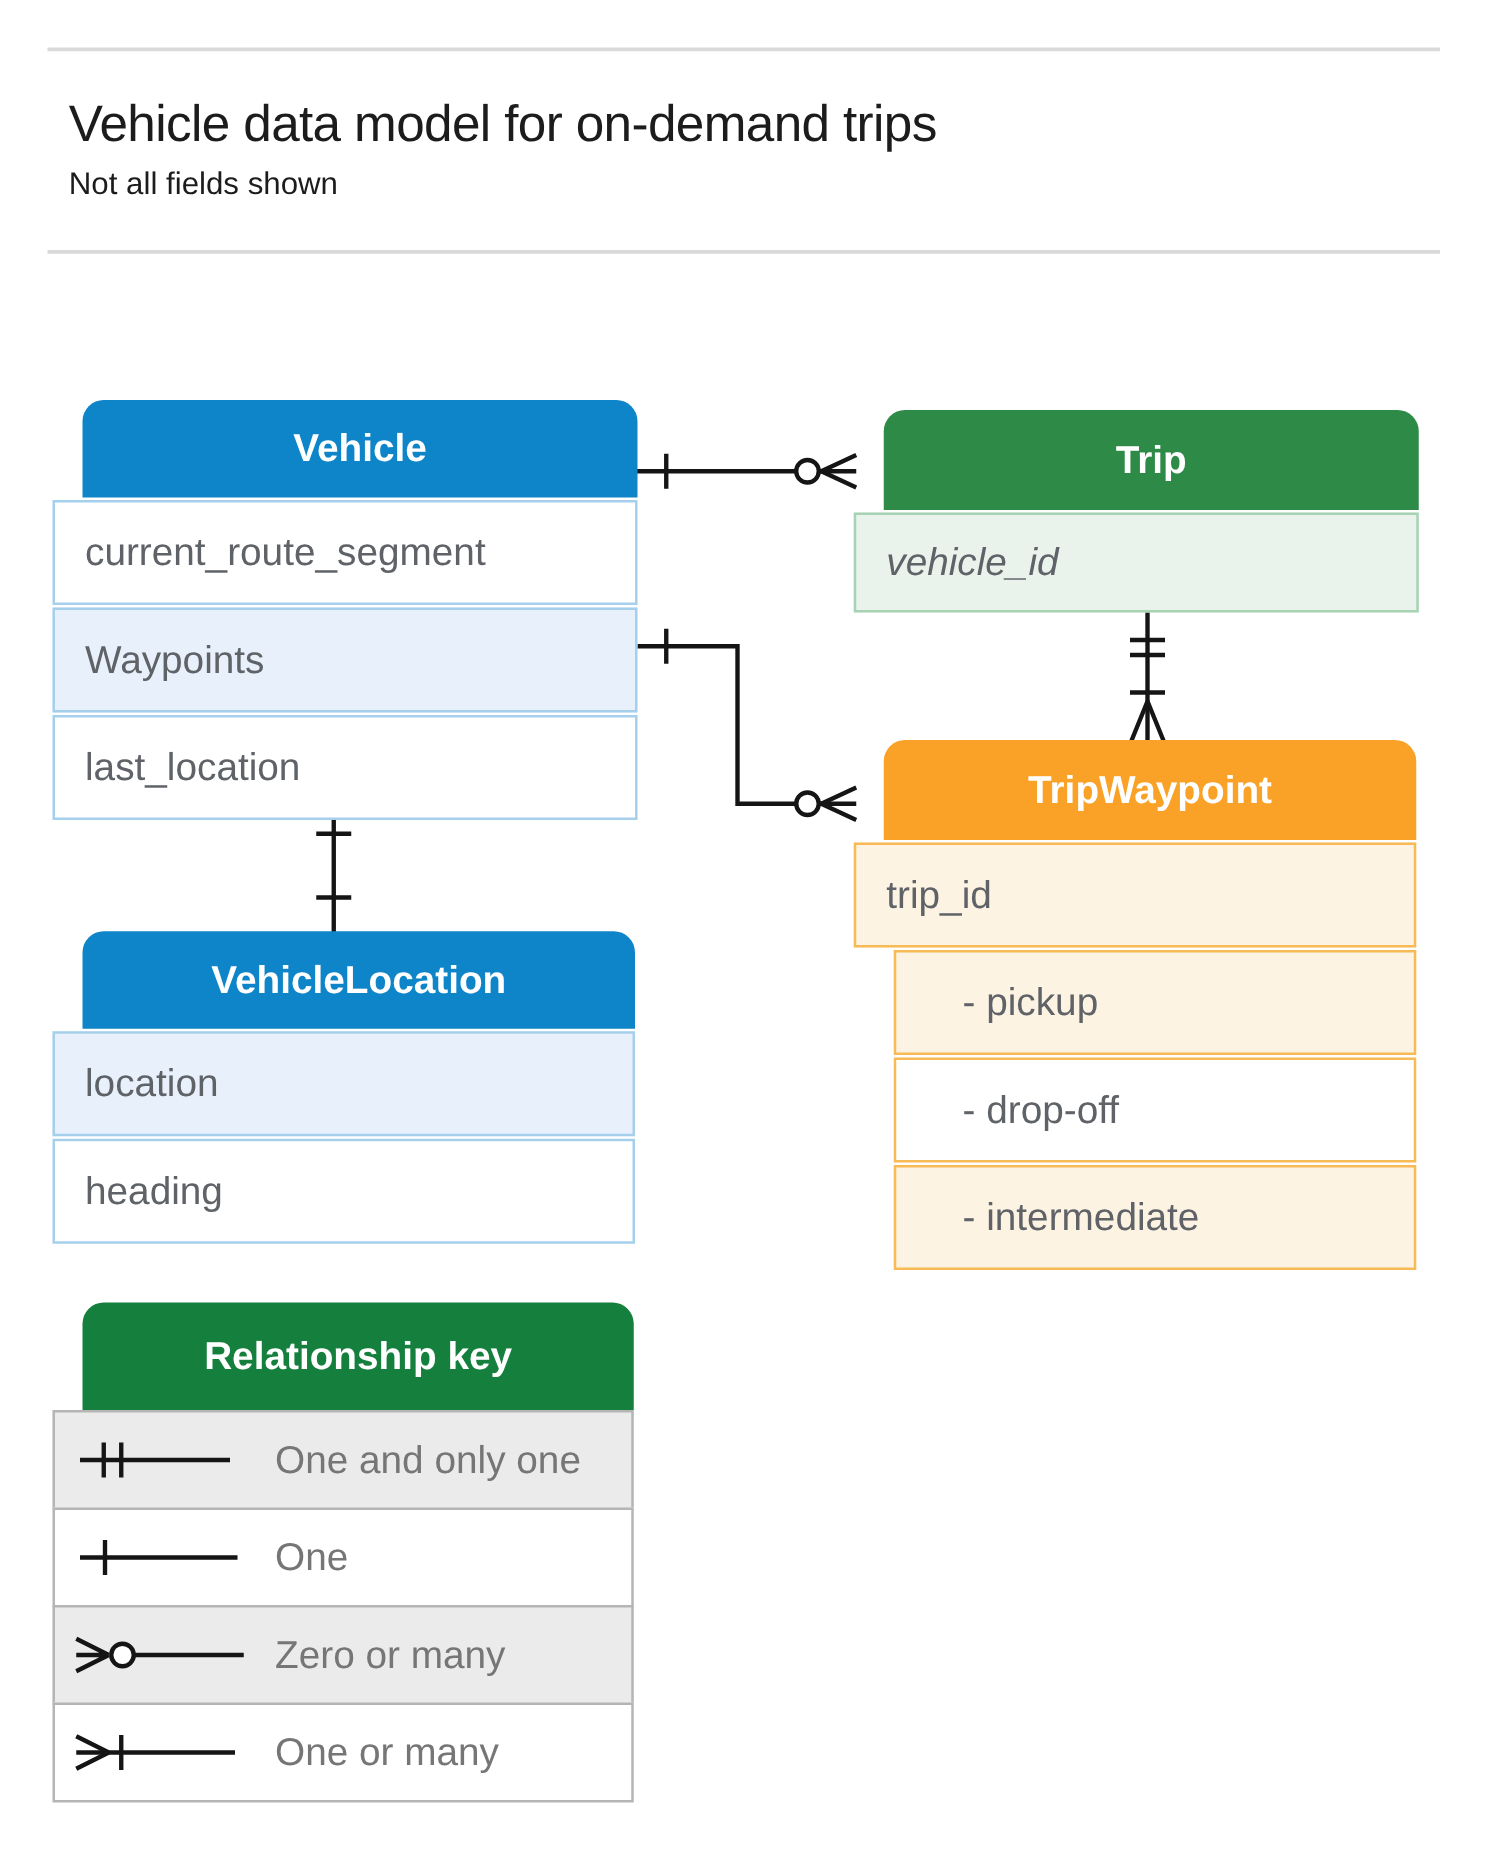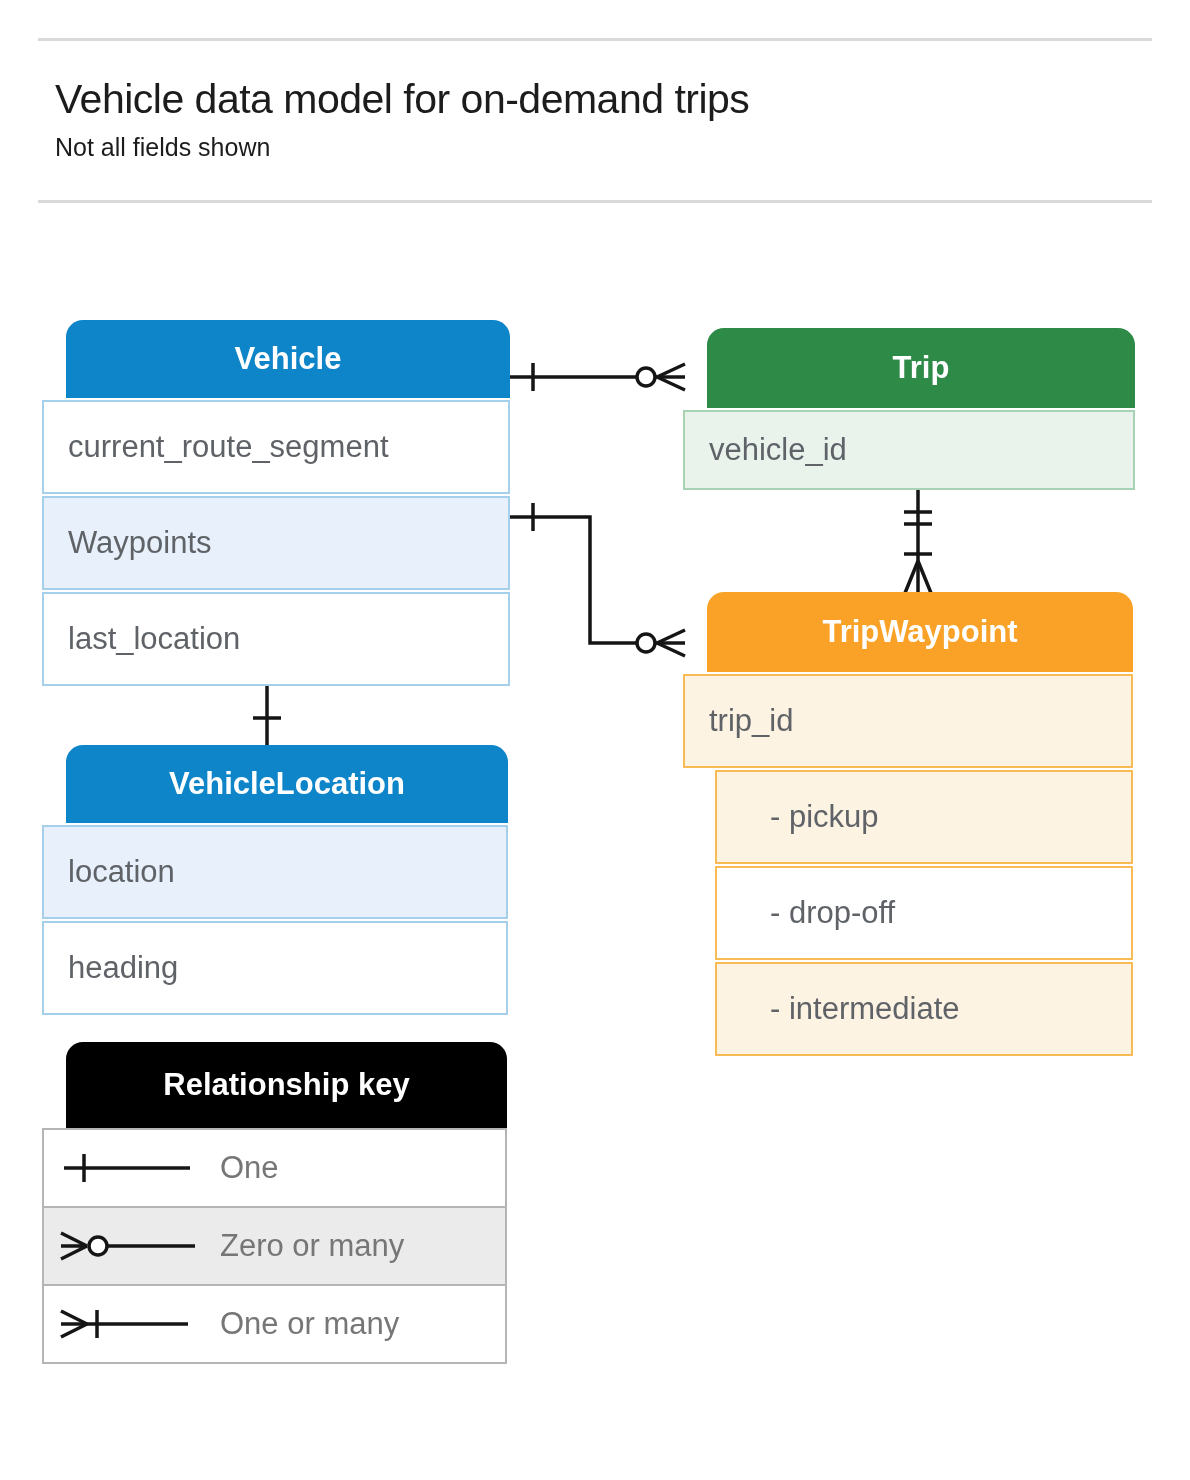--- a/index.html
+++ b/index.html
@@ -10,39 +10,39 @@
   .hr{position:absolute;left:38px;width:1114px;height:3px;background:#d9d9d9;}
   #page-title{position:absolute;left:55px;top:76px;font-size:41px;font-weight:400;color:#1c1c1c;letter-spacing:-0.5px;text-align:right;}
   #page-subtitle{position:absolute;left:55px;top:133px;font-size:25px;color:#1c1c1c;}
 
   .tbl{position:absolute;z-index:2;}
   .tbl .hd{
     height:78px;border-radius:17px 17px 0 0;display:flex;align-items:center;justify-content:center;
     color:#ffffff;font-weight:700;font-size:31px;margin-left:24px;
   }
   .tbl .row{
-    box-sizing:border-box;height:94px;margin-top:2px;border:2px solid;background:#ffffff;
+    box-sizing:border-box;height:84px;margin-top:2px;border:2px solid;background:#ffffff;
     display:flex;align-items:center;padding-left:24px;font-size:31px;color:#5f6368;
   }
   .tbl .row.indent{padding-left:53px;margin-left:32px;}
 
   .blue  .hd{background:#0e85c9;}
   .blue  .row{border-color:#a6cfec;}
   .blue  .row.sh{background:#e8f1fb;}
 
   .green .hd{height:80px;background:#2e8a47;}
-  .green .row{height:80px;border-color:#a7d3b4;}
+  .green .row{height:80px;border-color:#a7d3b4;font-style:italic;}
   .green .row.sh{background:#e9f3ec;}
 
   .orange .hd{height:80px;background:#f9a227;}
   .orange .row{border-color:#f8ba55;}
   .orange .row.sh{background:#fdf3e2;}
 
   
-  .key .hd{height:86px;background:#000000;}
+  .key .hd{height:86px;background:#15803d;}
   .key .row{
     position:relative;height:80px;margin-top:0;border-color:#b5b5b5;padding-left:0;
     color:#767676;font-size:31px;
   }
   .key .row + .row{margin-top:-2px;}
   .key .row.sh{background:#ebebeb;}
   .key .sym{position:absolute;left:16px;top:50%;transform:translateY(-50%);}
   .key .lbl{position:absolute;left:176px;top:50%;transform:translateY(-50%);}
 
   #rel-lines{position:absolute;left:0;top:0;z-index:1;}
@@ -112,20 +112,27 @@
 
   <div class="tbl blue" style="left:42px;top:745px;width:466px">
     <div class="hd">VehicleLocation</div>
     <div class="row sh">location</div>
     <div class="row">heading</div>
   </div>
 
   <div class="tbl key" style="left:42px;top:1042px;width:465px">
     <div class="hd">Relationship key</div>
 
+    <div class="row sh">
+      <svg class="sym" width="150" height="60" viewBox="0 0 150 60">
+        <path class="ln" d="M4 30 H124"></path>
+        <path class="ln" d="M23 16 V44 M37 16 V44"></path>
+      </svg>
+      <span class="lbl">One and only one</span>
+    </div>
 
     <div class="row">
       <svg class="sym" width="150" height="60" viewBox="0 0 150 60">
         <path class="ln" d="M4 30 H130"></path>
         <path class="ln" d="M24 16 V44"></path>
       </svg>
       <span class="lbl">One</span>
     </div>
 
     <div class="row sh">

